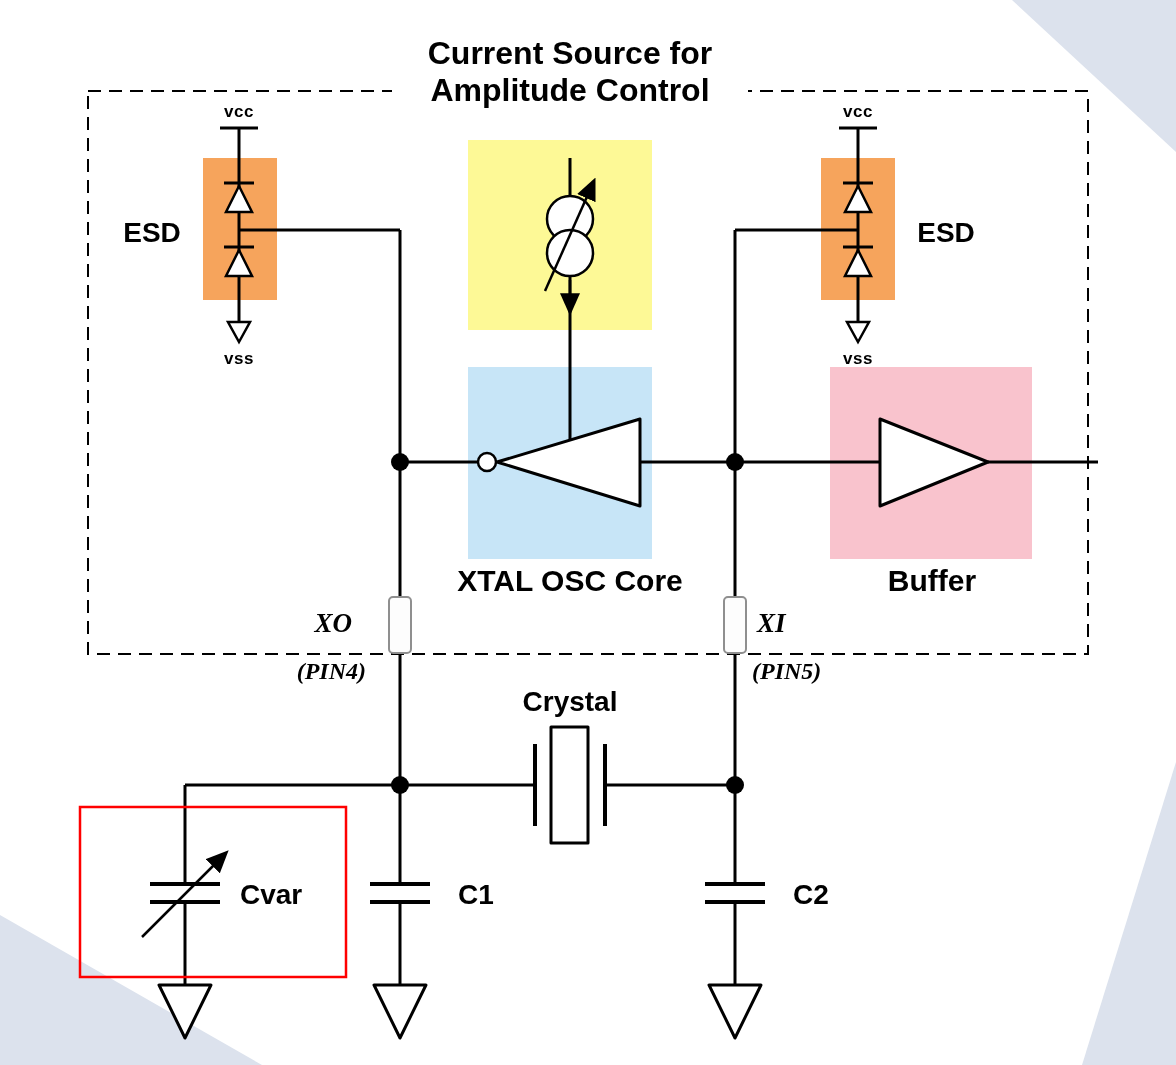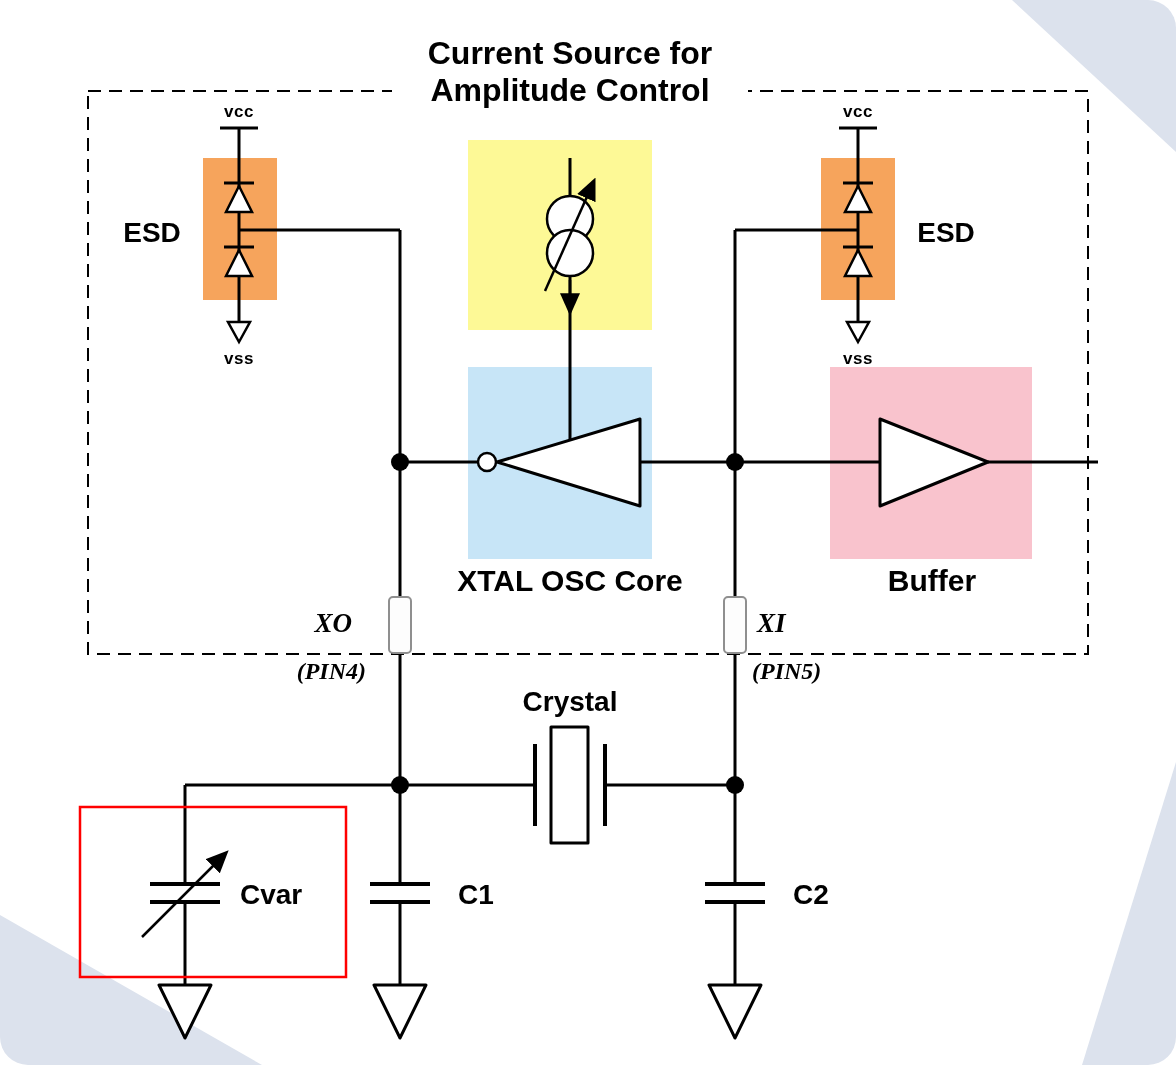--- a/index.html
+++ b/index.html
@@ -3,21 +3,20 @@
 <meta charset="utf-8">
 <style>
   html, body { margin: 0; padding: 0; background: #fff; }
   .stage {
     position: relative;
     width: 1176px;
     height: 1065px;
     background: #ffffff;
     overflow: hidden;
     font-family: "Liberation Sans", sans-serif;
-    border-radius: 28px;
   }
   svg { display: block; }
   text { fill: #000; }
   .lbl  { font-family: "Liberation Sans", sans-serif; font-weight: 700; }
   .t32  { font-size: 32px; }
   .t30  { font-size: 30px; }
   .t28  { font-size: 28px; }
   .t17  { font-size: 17px; letter-spacing: 0.5px; }
   .pin-lbl { font-family: "Liberation Serif", serif; font-style: italic; font-weight: 700; font-size: 27px; }
   .pin-num { font-family: "Liberation Serif", serif; font-style: italic; font-weight: 700; font-size: 24px; }

